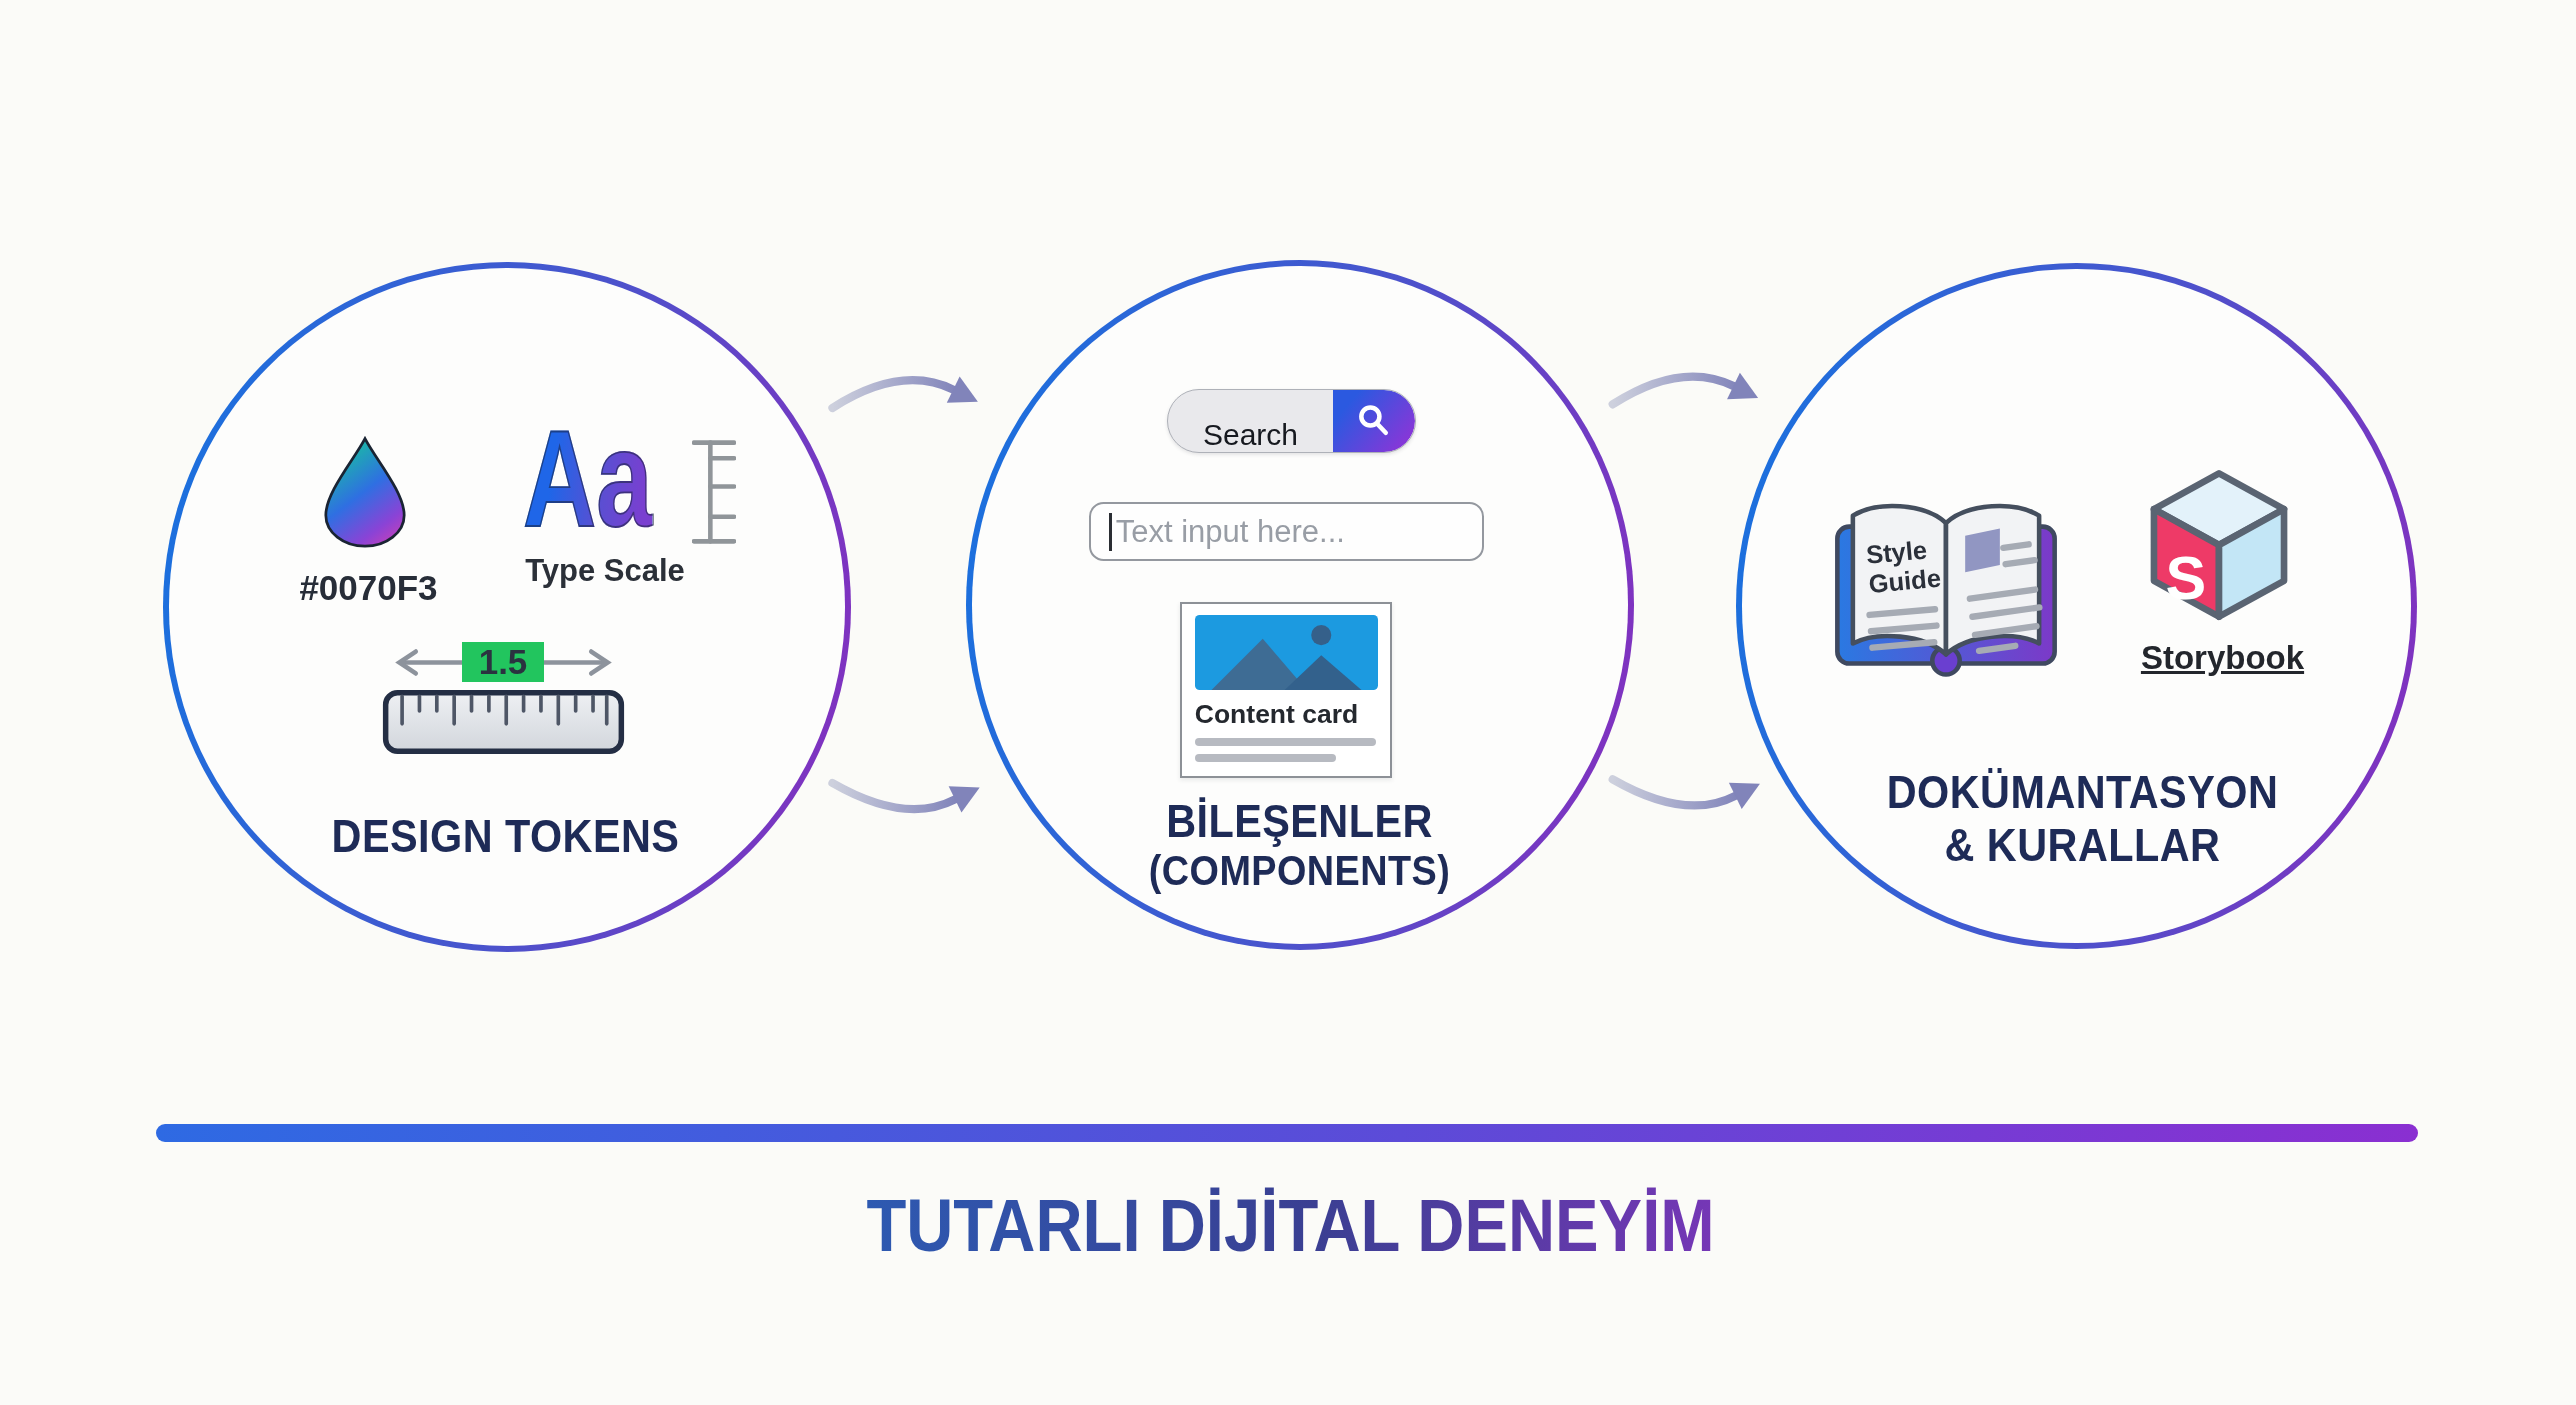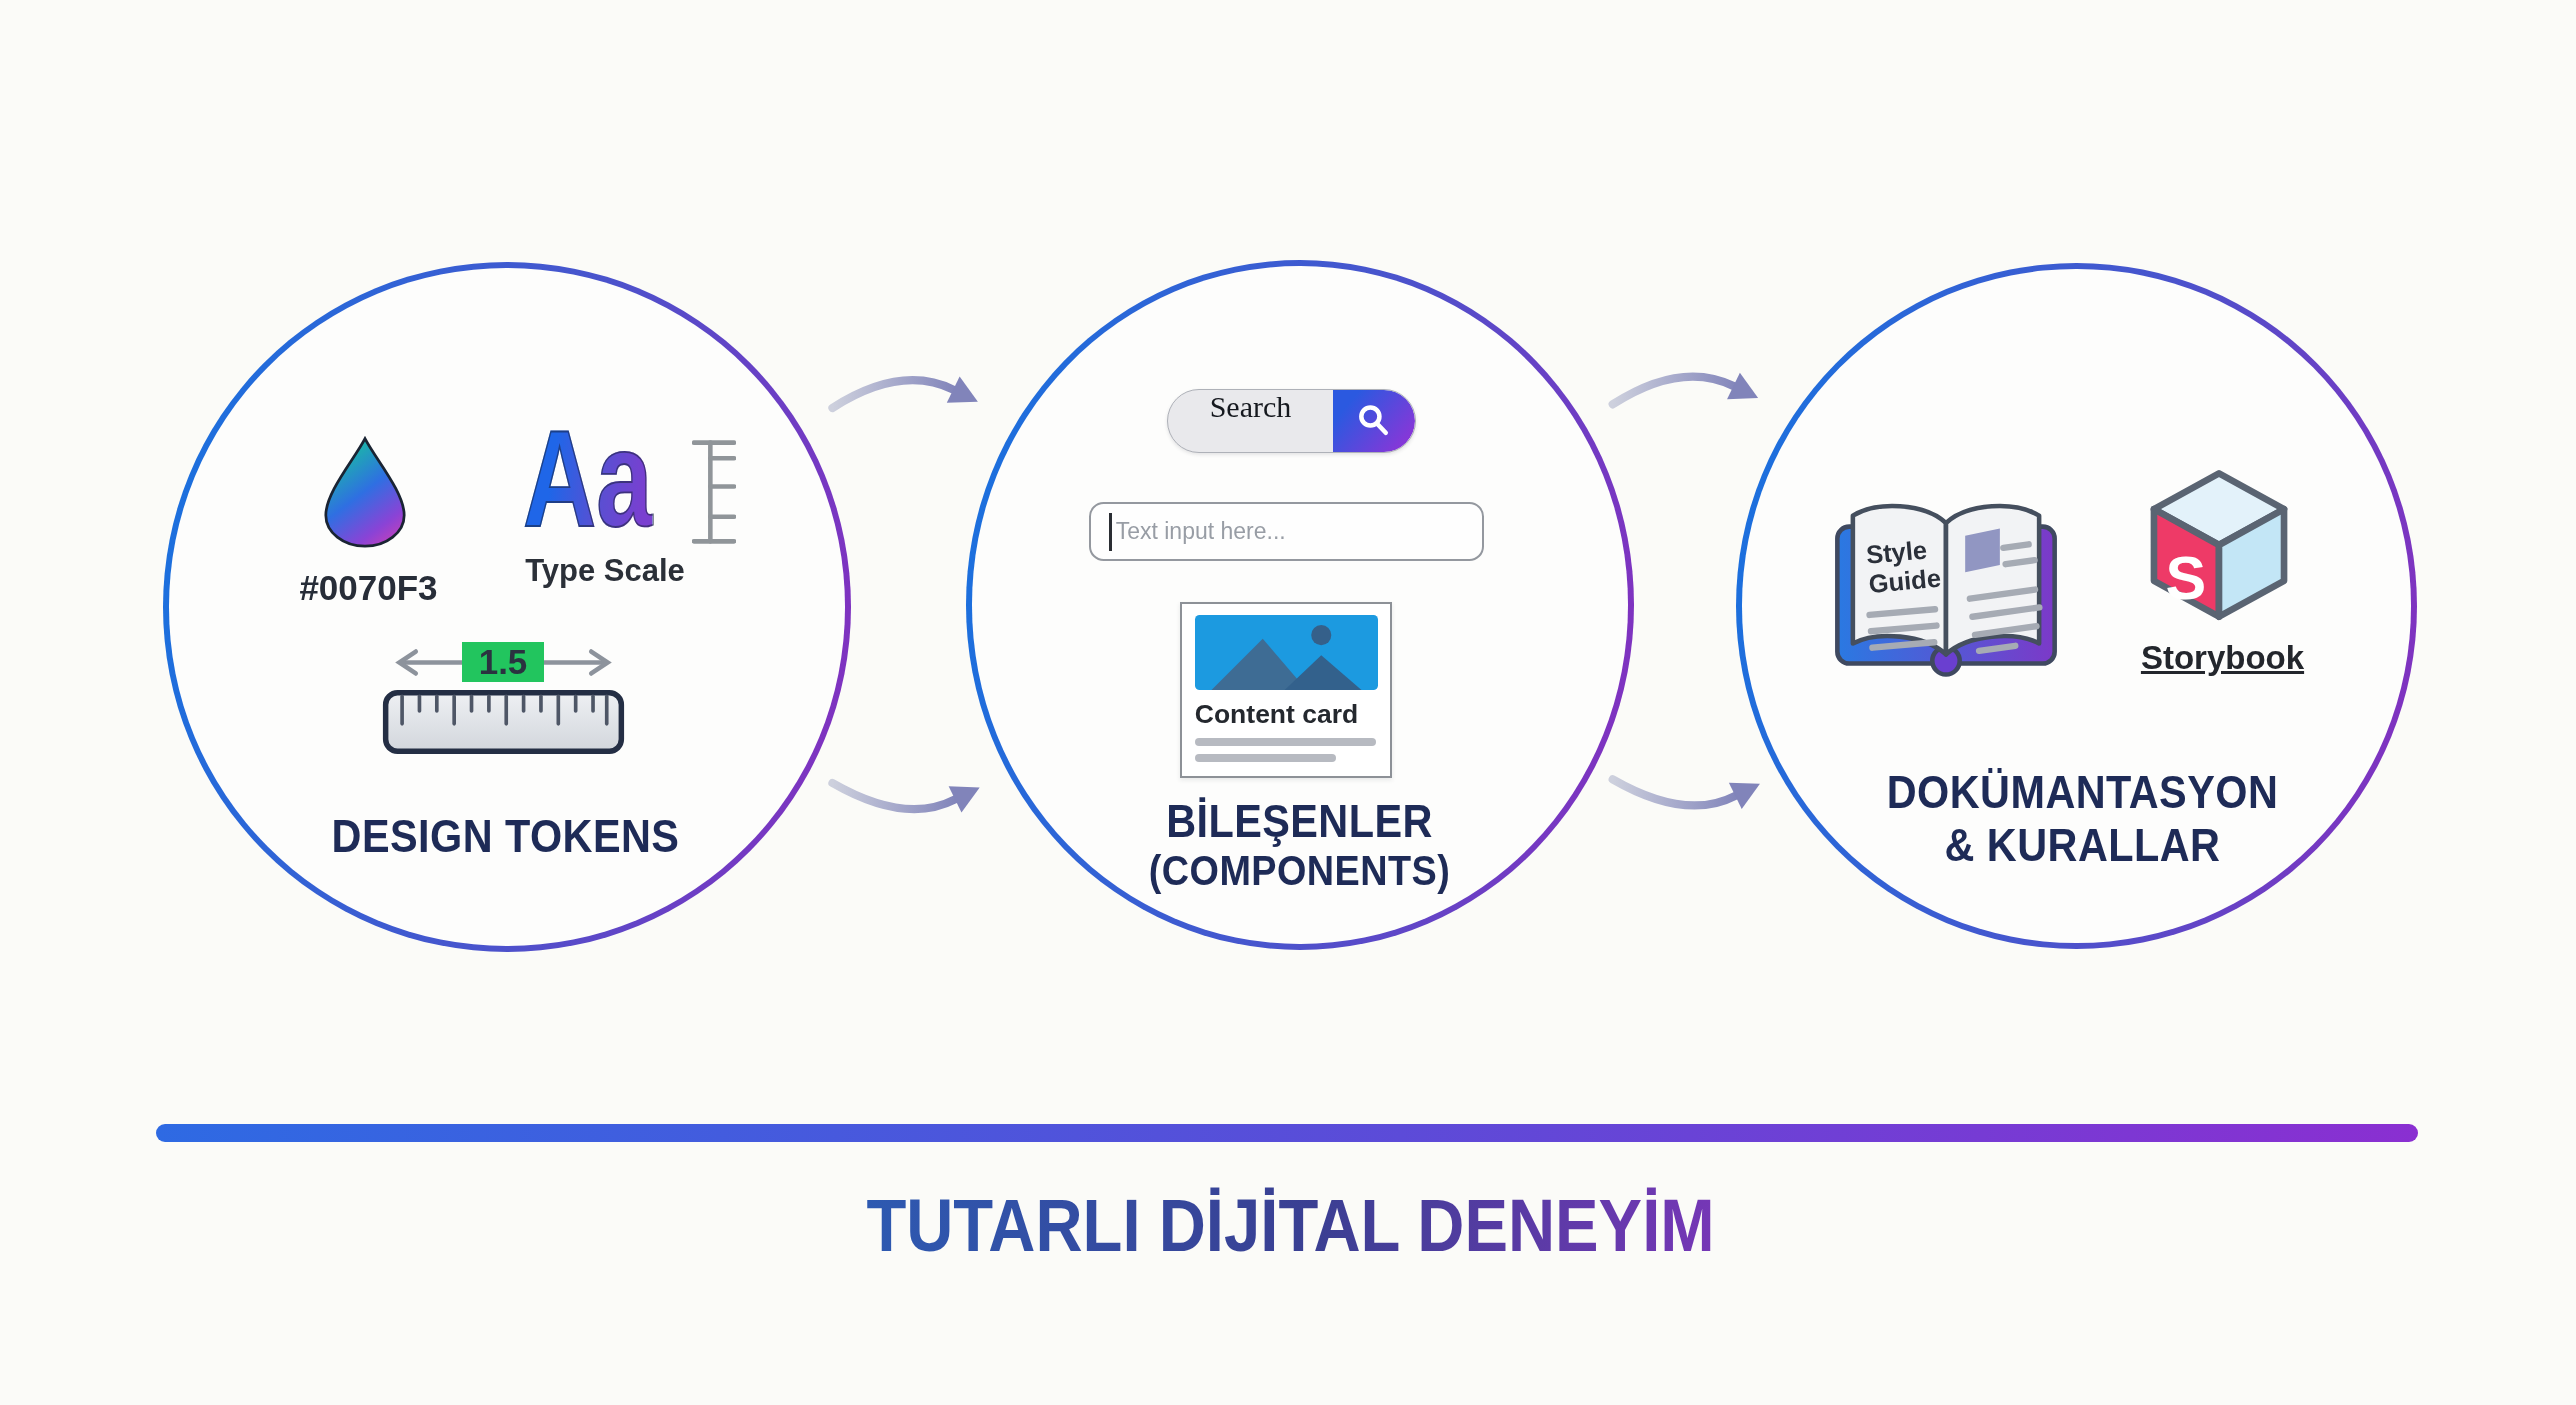--- a/index.html
+++ b/index.html
@@ -28,32 +28,32 @@
                -webkit-background-clip:text; background-clip:text; color:transparent;
                -webkit-text-stroke:1.8px rgba(23,32,56,.55); }
   .type-label { position:absolute; left:518px; top:553px; width:174px; text-align:center;
                 font-weight:700; font-size:31px; color:#2b3038; }
   .spacing-value { position:absolute; left:462px; top:642px; width:82px; text-align:center;
                    font-weight:800; font-size:35px; color:#2b3240; background:#22c55e; }
 
   
   .search-pill { position:absolute; left:1167px; top:389px; width:249px; height:64px;
                  border-radius:32px; background:#e9e9ec; border:1.8px solid #aeb1b8;
-                 display:flex; align-items:flex-start; overflow:hidden;
-                 box-shadow:0 1.8px 3.7px rgba(40,45,60,.12);font-family:Liberation Serif, serif; }
+                 display:flex; align-items:flex-end; overflow:hidden;
+                 box-shadow:0 1.8px 3.7px rgba(40,45,60,.12); }
   .search-pill .search-text { flex:1; text-align:center; font-size:30px; color:#16191f; }
   .search-pill .search-btn { width:82px; height:100%;
                  background:linear-gradient(130deg,#2b59e0 20%,#8438d8 85%);
                  display:flex; align-items:center; justify-content:center;
                  border-top-right-radius:32px; border-bottom-right-radius:32px; }
   .text-input { position:absolute; left:1089px; top:502px; width:395px; height:59px;
                 background:#fefefe; border:2.7px solid #94989f; border-radius:14.6px;
                 display:flex; align-items:center; }
   .caret { width:2.7px; height:38px; background:#2a2d33; margin-left:18.3px; }
-  .placeholder { font-size:23px; color:#989da5; margin-left:3.7px; }
+  .placeholder { font-size:31px; color:#989da5; margin-left:3.7px; }
   .card { position:absolute; left:1180px; top:602px; width:212px; height:176px;
           background:#ffffff; border:2.7px solid #8d9197; border-radius:0;
           box-shadow:0 1.8px 4.6px rgba(40,45,60,.10); }
   .card-img { position:absolute; left:12.8px; top:11px; width:183px; height:75px;
               background:#1c9ae0; border-radius:4.6px; overflow:hidden; }
   .card-label { position:absolute; left:12.8px; top:95px; font-weight:700; font-size:26.5px; color:#24282e; }
   .card-bar { position:absolute; left:12.8px; height:8.2px; background:#b7bac1; border-radius:4.6px; }
 
   
   .storybook-label { position:absolute; left:2120px; top:639px; width:205px; text-align:center;

